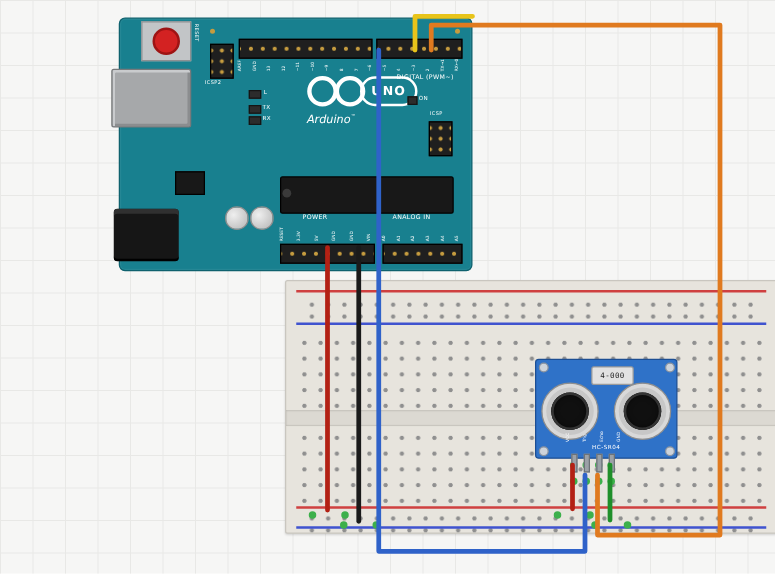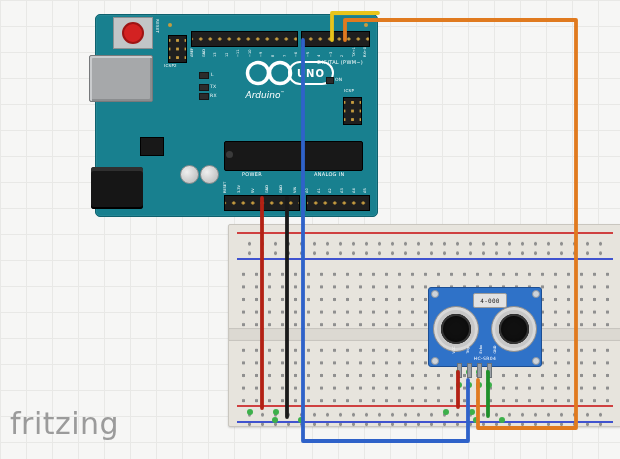--- a/index.html
+++ b/index.html
@@ -237,14 +237,13 @@
   <svg class="wires" width="620" height="459" viewBox="0 0 620 459">
     <polyline points="332,40 332,13 378,13" fill="none" stroke-width="3.8" stroke-linecap="round" stroke-linejoin="round" stroke="#e8c41a"></polyline>
     <polyline points="345,40 345,20 576,20 576,428 478,428 478,380" fill="none" stroke-width="3.8" stroke-linecap="round" stroke-linejoin="round" stroke="#e07a1f"></polyline>
     <polyline points="303,40 303,441 468,441 468,380" fill="none" stroke-width="3.8" stroke-linecap="round" stroke-linejoin="round" stroke="#2f62c9"></polyline>
     <polyline points="262,198 262,408" fill="none" stroke-width="3.8" stroke-linecap="round" stroke-linejoin="round" stroke="#b32114"></polyline>
     <polyline points="287,198 287,417" fill="none" stroke-width="3.8" stroke-linecap="round" stroke-linejoin="round" stroke="#1a1a1a"></polyline>
     <polyline points="458,372 458,407" fill="none" stroke-width="3.8" stroke-linecap="round" stroke-linejoin="round" stroke="#b32114"></polyline>
     <polyline points="488,372 488,416" fill="none" stroke-width="3.8" stroke-linecap="round" stroke-linejoin="round" stroke="#1f8f2a"></polyline>
   </svg>
 
-  <div class="watermark">fritzing</div>
 </div>
 
 </body></html>

